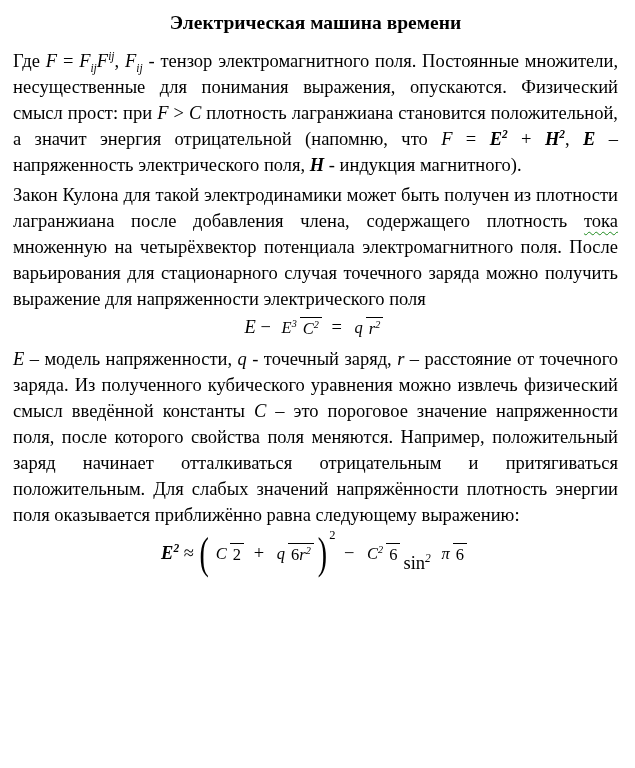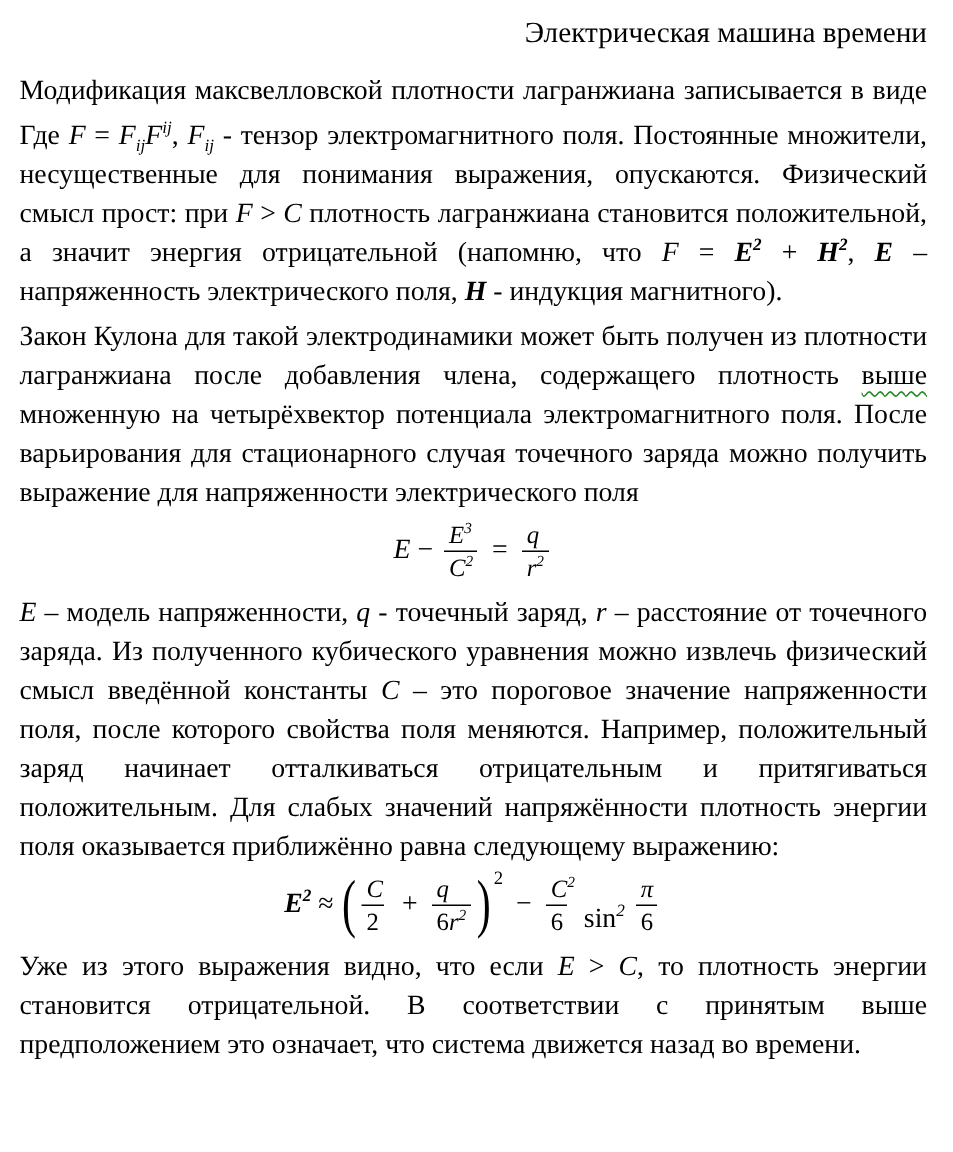--- a/index.html
+++ b/index.html
@@ -13,22 +13,22 @@
     overflow: hidden;
     color: #000000;
     font-family: "Liberation Serif", "DejaVu Serif", serif;
     font-size: 18.5px;
   }
   .doc {
     padding: 10px 17px 0 13px;
   }
   .title {
     font-size: 19.5px;
-    font-weight: normal;
-    text-align: right;
+    font-weight: bold;
+    text-align: center;
     margin: 0 0 12px 0;
     line-height: 26px;
   }
   .para {
     text-align: justify;
     line-height: 26px;
     margin: 0 0 4px 0;
   }
   .justify-all {
     text-align-last: justify;
@@ -54,22 +54,22 @@
     display: flex;
     justify-content: center;
     align-items: center;
     line-height: normal;
     margin: 5px 0 8px 0;
     font-size: 18.5px;
   }
   .formula .op { padding: 0 2px; white-space: pre; }
   .frac {
     display: inline-flex;
-    flex-direction: column;
-    align-items: flex-start;
+    flex-direction: row;
+    align-items: center;
     margin: 0 3px;
     font-size: 16.5px;
     line-height: 19px;
     vertical-align: middle;
   }
   .frac .num { padding: 0 3px 1px 3px; }
   .frac .den { border-top: 1.3px solid #000; padding: 1px 3px 0 3px; }
   .bigparen {
     display: inline-block;
     font-size: 28px;
@@ -86,26 +86,25 @@
   }
   .sin-term { white-space: pre; margin-top: 20px; }
 </style>
 </head>
 <body style="--wavy: #1f8a1f; background: rgb(255, 255, 255); color: rgb(0, 0, 0);">
 
 <div class="doc">
 
   <h1 class="title">Электрическая машина времени</h1>
 
-  <p class="para justify-all">Модификация максвелловской плотности лагранжиана записывается в виде</p>
 
 
   <p class="para">Где <span class="r-m">F</span> = <span class="r-m">F</span><sub class="r-sub">ij</sub><span class="r-m">F</span><sup class="r-sup">ij</sup>, <span class="r-m">F</span><sub class="r-sub">ij</sub> - тензор электромагнитного поля. Постоянные множители, несущественные для понимания выражения, опускаются. Физический смысл прост: при <span class="r-m">F</span> &gt; <span class="r-m">C</span> плотность лагранжиана становится положительной, а значит энергия отрицательной (напомню, что <span class="r-m">F</span> = <span class="r-mb">E</span><sup class="r-supb">2</sup> + <span class="r-mb">H</span><sup class="r-supb">2</sup>, <span class="r-mb">E</span> – напряженность электрического поля, <span class="r-mb">H</span> - индукция магнитного).</p>
 
-  <p class="para">Закон Кулона для такой электродинамики может быть получен из плотности лагранжиана после добавления члена, содержащего плотность <span class="r-wavy">выше</span> множенную на четырёхвектор потенциала электромагнитного поля. После варьирования для стационарного случая точечного заряда можно получить выражение для напряженности электрического поля</p>
+  <p class="para">Закон Кулона для такой электродинамики может быть получен из плотности лагранжиана после добавления члена, содержащего плотность <span class="r-wavy">тока</span> множенную на четырёхвектор потенциала электромагнитного поля. После варьирования для стационарного случая точечного заряда можно получить выражение для напряженности электрического поля</p>
 
   <div class="formula">
     <span><span class="r-m">E</span>&nbsp;−&nbsp;</span>
     <span class="frac">
       <span class="num"><span class="r-m">E</span><sup class="r-sup">3</sup></span>
       <span class="den"><span class="r-m">C</span><sup class="r-sup">2</sup></span>
     </span>
     <span class="op">&nbsp;=&nbsp;</span>
     <span class="frac">
       <span class="num"><span class="r-m">q</span></span>
@@ -134,15 +133,14 @@
       <span class="num"><span class="r-m">C</span><sup class="r-sup">2</sup></span>
       <span class="den">6</span>
     </span>
     <span class="sin-term">sin<sup class="r-sup">2</sup>&nbsp;</span>
     <span class="frac">
       <span class="num"><span class="r-m">π</span></span>
       <span class="den">6</span>
     </span>
   </div>
 
-  <p class="para">Уже из этого выражения видно, что если <span class="r-m">E</span> &gt; <span class="r-m">C</span>, то плотность энергии становится отрицательной. В соответствии с принятым выше предположением это означает, что система движется назад во времени.</p>
 
 </div>
 
 </body></html>

